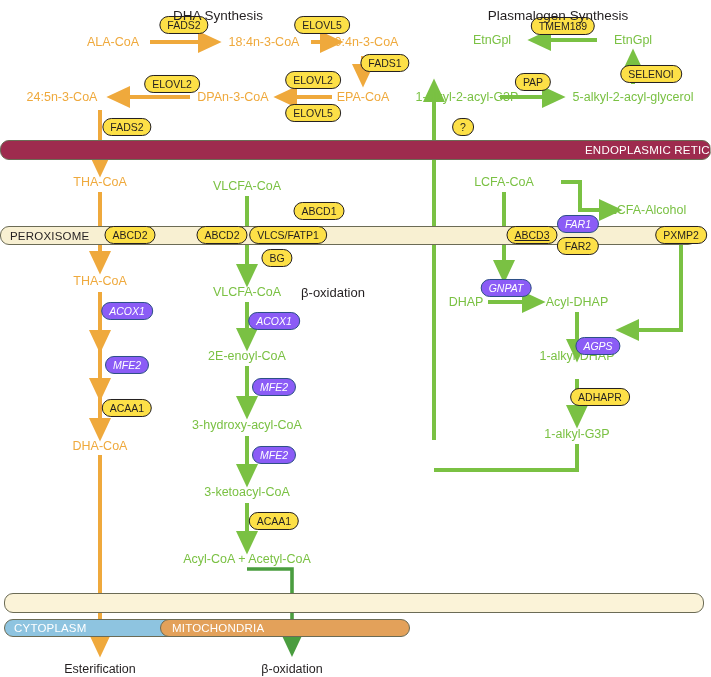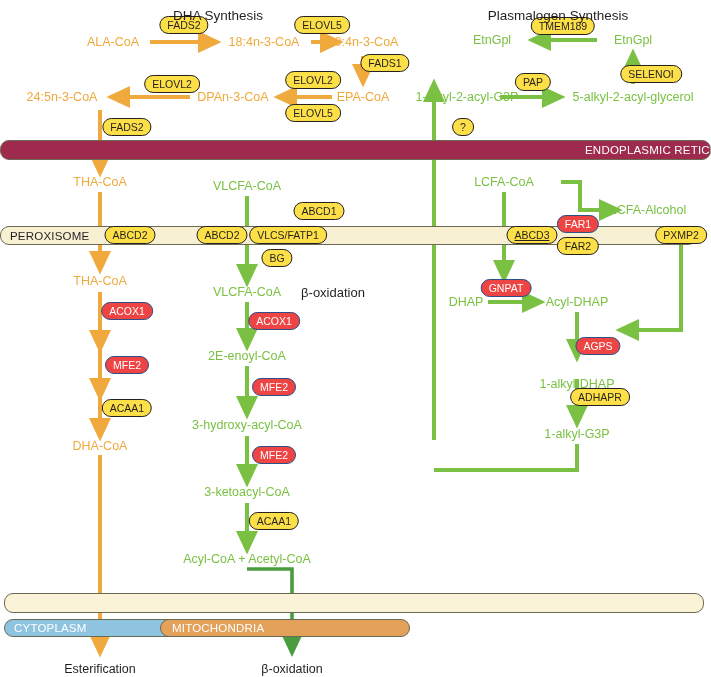--- a/index.html
+++ b/index.html
@@ -6,21 +6,21 @@
   body{width:711px;height:677px;font-family:"Liberation Sans",sans-serif;position:relative;overflow:hidden;}
   #stage{position:absolute;left:0;top:0;width:711px;height:677px;}
   svg.layer{position:absolute;left:0;top:0;width:711px;height:677px;}
   .node{position:absolute;white-space:nowrap;font-size:12.5px;transform:translate(-50%,-50%);}
   .orange{color:#efa93c;}
   .green{color:#7ac143;}
   .dark{color:#231f20;}
   .sect-title{position:absolute;white-space:nowrap;font-size:13.5px;color:#231f20;transform:translate(-50%,-50%);}
   .enz{position:absolute;transform:translate(-50%,-50%);background:#fde047;border:1.6px solid #231f20;
        border-radius:9px;font-size:10.5px;color:#231f20;padding:2.5px 7px;white-space:nowrap;line-height:1.05;}
-  .enz.blue{background:#ef4444;border-color:#2b4f86;color:#ffffff;}
+  .enz.blue{background:#8b5cf6;border-color:#2b4f86;color:#ffffff;font-style:italic;}
   .band{position:absolute;border-radius:9px;box-sizing:border-box;}
   .band-label{position:absolute;font-size:11.5px;white-space:nowrap;transform:translate(0,-50%);letter-spacing:.2px;}
   .beta-lab{position:absolute;font-size:13px;color:#231f20;transform:translate(-50%,-50%);white-space:nowrap;}
 </style>
 </head>
 <body>
 
 <div id="stage">
 
   <svg class="layer" viewBox="0 0 711 677">
@@ -108,21 +108,21 @@
       <div class="node green" style="left: 247px; top: 492px;">3-ketoacyl-CoA</div>
       <div class="node green" style="left: 247px; top: 559px;">Acyl-CoA + Acetyl-CoA</div>
       <div class="node green" style="left: 492px; top: 40px;">EtnGpl</div>
       <div class="node green" style="left: 633px; top: 40px;">EtnGpl</div>
       <div class="node green" style="left: 467px; top: 97px;">1-alkyl-2-acyl-G3P</div>
       <div class="node green" style="left: 633px; top: 97px;">5-alkyl-2-acyl-glycerol</div>
       <div class="node green" style="left: 504px; top: 182px;">LCFA-CoA</div>
       <div class="node green" style="left: 648px; top: 210px;">LCFA-Alcohol</div>
       <div class="node green" style="left: 466px; top: 302px;">DHAP</div>
       <div class="node green" style="left: 577px; top: 302px;">Acyl-DHAP</div>
-      <div class="node green" style="left: 577px; top: 384px;">1-alkyl-DHAP</div>
+      <div class="node green" style="left: 577px; top: 356px;">1-alkyl-DHAP</div>
       <div class="node green" style="left: 577px; top: 434px;">1-alkyl-G3P</div>
       <div class="node dark" style="left: 100px; top: 669px;">Esterification</div>
       <div class="node dark" style="left: 292px; top: 669px;">β-oxidation</div>
       <div class="beta-lab" style="left: 333px; top: 292px;">β-oxidation</div>
     </div>
 
   <div id="enzymes">
       <div class="enz " style="left: 184px; top: 25px;">FADS2</div>
       <div class="enz " style="left: 322px; top: 25px;">ELOVL5</div>
       <div class="enz " style="left: 385px; top: 63px;">FADS1</div>

